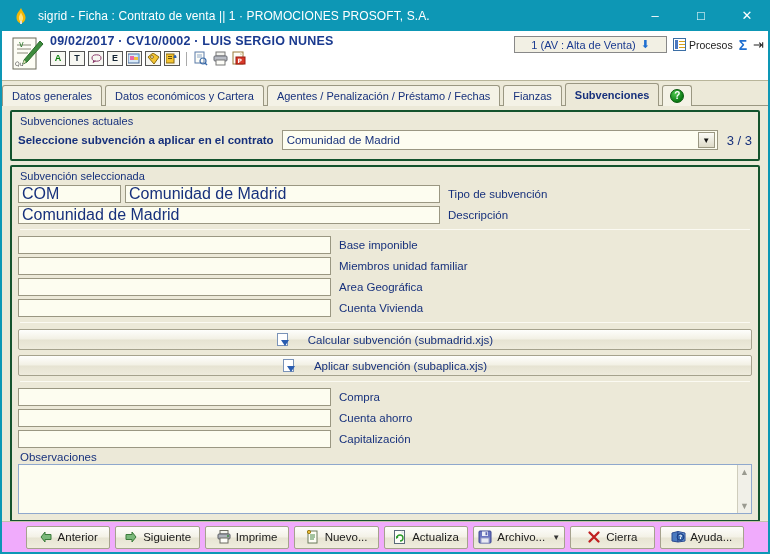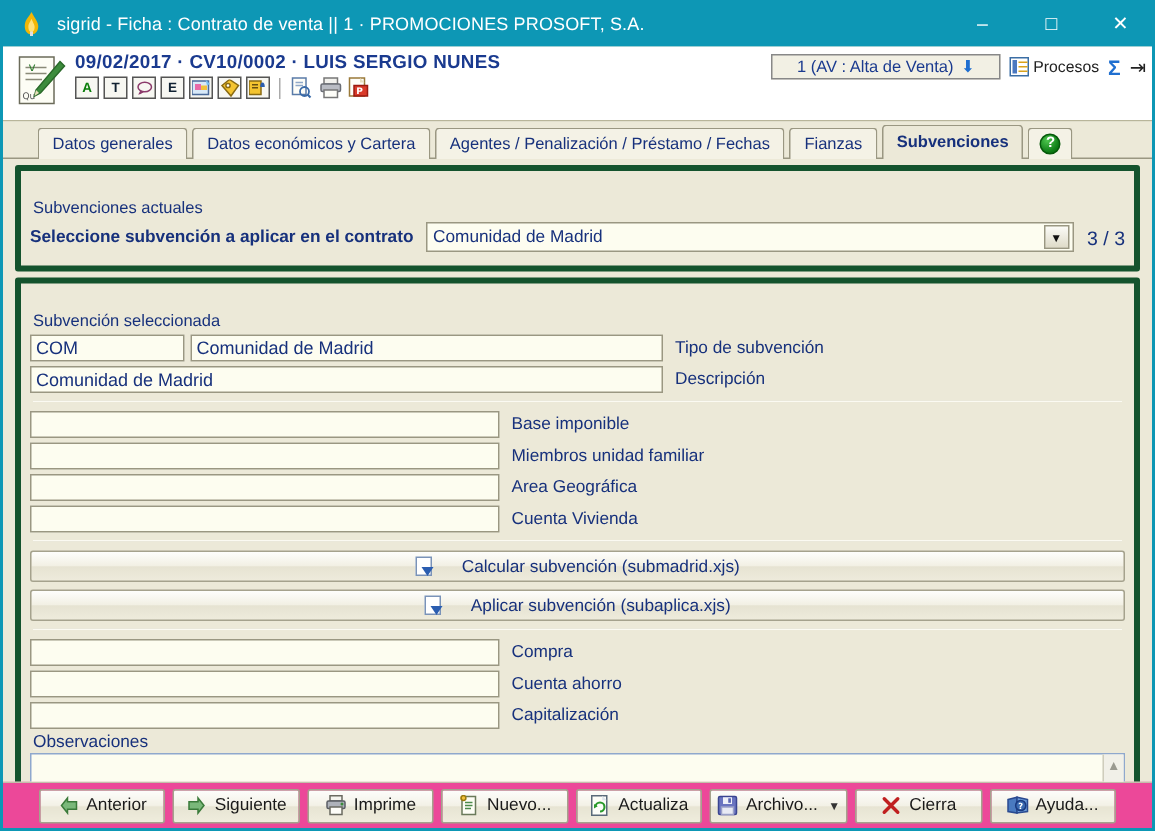--- a/index.html
+++ b/index.html
@@ -148,21 +148,21 @@
   }
   .sigma { color: #1f6fd0; font-size: 14px; font-weight: 600; }
   .pin { color: #222; font-size: 13px; }
 
   
   .tabstrip {
     height: 25px;
     background: #ece9d8;
     display: flex;
     align-items: flex-end;
-    padding-left: 23px;
+    padding-left: 0;
     flex: none;
     position: relative;
   }
   .tabstrip::after {
     content:"";
     position:absolute; left:0; right:0; bottom:0;
     height:1px; background:#9a9782;
   }
   .tab {
     height: 21px;
@@ -201,42 +201,42 @@
   
   .content {
     flex: 1;
     background: #ece9d8;
     position: relative;
     overflow: hidden;
     padding: 0 8px;
   }
 
   .group {
-    border: 4px solid #14532d;
+    border: 2px solid #14532d;
     border-radius: 2px;
     margin-top: 4px;
-    padding: 18px 6px 6px 6px;
+    padding: 2px 6px 6px 6px;
     position: relative;
   }
   .group-label {
     font-size: 11px;
     color: #17317c;
     padding: 1px 0 3px 2px;
   }
 
   .row {
     display: flex;
     align-items: center;
     margin-bottom: 3px;
   }
   .inp {
     background: #fdfdf0;
     border: 1px solid #9a9782;
     height: 18px;
-    font-size: 12px;
+    font-size: 16px;
     color: #17317c;
     padding: 0 3px;
     display: flex; align-items: center;
     font-family: "Liberation Sans", sans-serif;
     overflow: hidden;
     white-space: nowrap;
   }
   .lbl {
     font-size: 11.5px;
     color: #17317c;
@@ -337,21 +337,21 @@
     justify-content: space-between;
     align-items: center;
     padding: 2px 0;
     color: #9a9a90;
     font-size: 9px;
   }
 
   
   .bottombar {
     height: 31px;
-    background: #ec4899;
+    background: #f0abfc;
     border-top: 1px solid #c3c0ab;
     display: flex;
     align-items: center;
     gap: 5px;
     padding: 0 24px;
     flex: none;
   }
   .bbtn {
     height: 23px;
     flex: 1;

